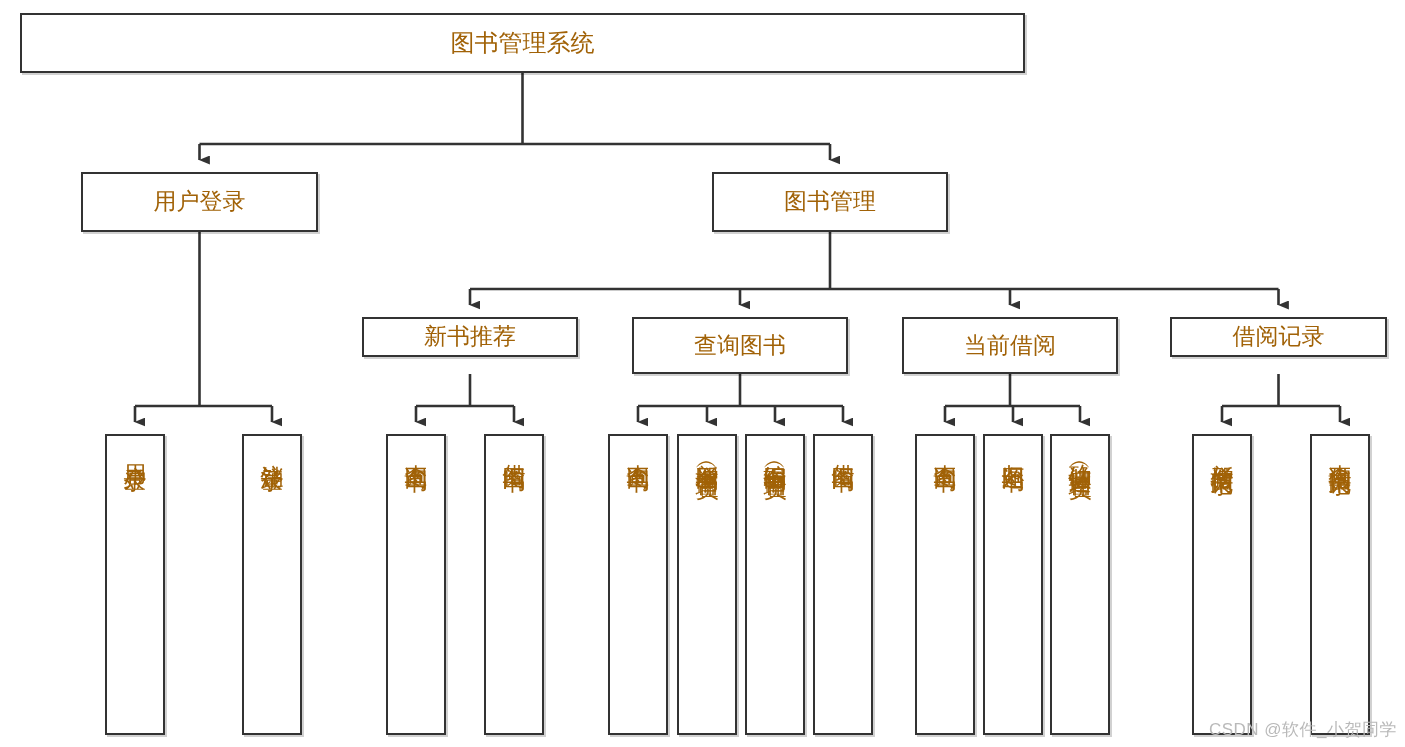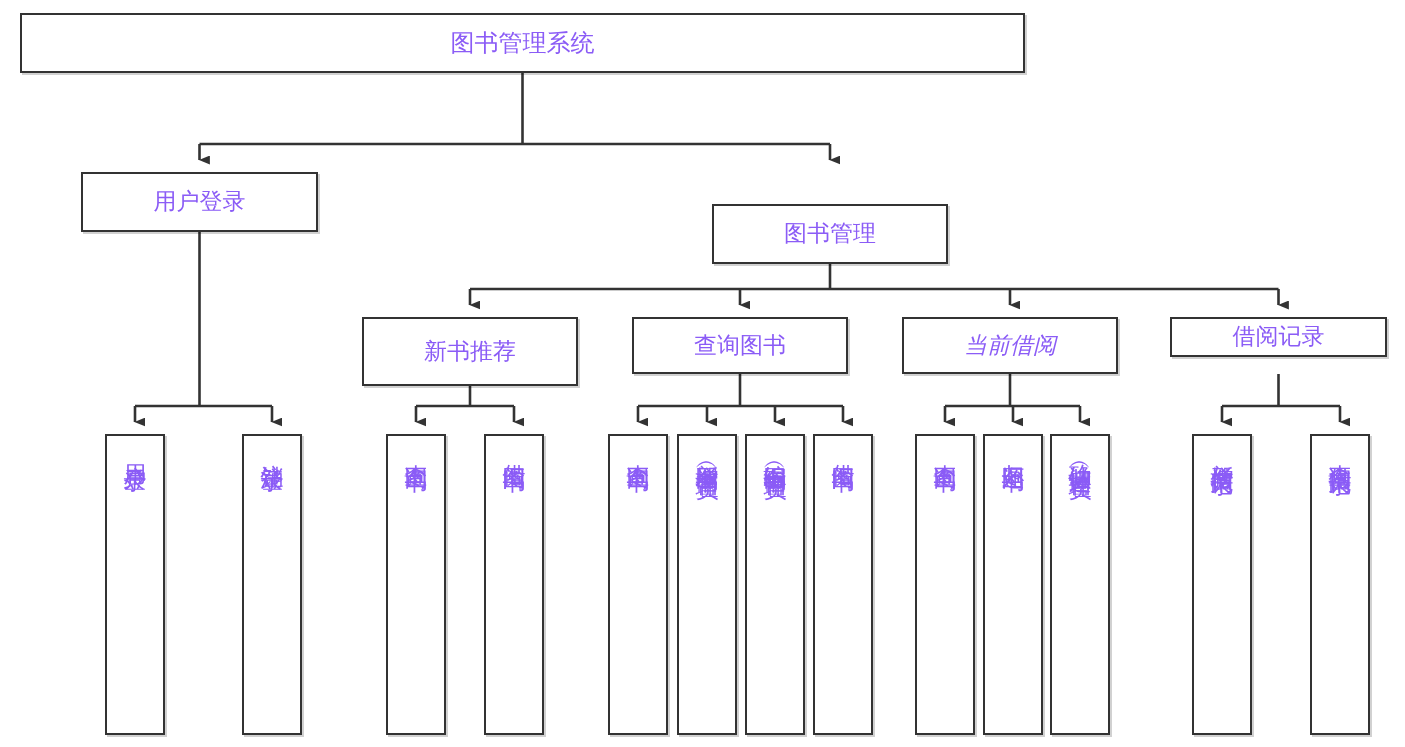--- a/index.html
+++ b/index.html
@@ -27,21 +27,21 @@
   }
   .node {
     position: absolute;
     box-sizing: border-box;
     border: 2px solid #333333;
     background: #ffffff;
     box-shadow: 2px 2px 0 rgba(0,0,0,0.18);
     display: flex;
     align-items: center;
     justify-content: center;
-    color: #8b5cf6;
+    color: #a16207;
   }
   .node .label {
     display: block;
     text-align: center;
     line-height: 1.18;
     white-space: nowrap;
   }
   .node.horiz .label {
     font-size: 23px;
   }
@@ -117,30 +117,30 @@
       </g>
   </svg>
 
   <div id="node-layer">
       <div class="node horiz root" style="left: 20px; top: 13px; width: 1005px; height: 60px;">
         <span class="label">图书管理系统</span>
       </div>
       <div class="node horiz" style="left: 81px; top: 172px; width: 237px; height: 60px;">
         <span class="label">用户登录</span>
       </div>
-      <div class="node horiz" style="left: 712px; top: 172px; width: 236px; height: 60px; margin-top: 32px;">
+      <div class="node horiz" style="left: 712px; top: 172px; width: 236px; height: 60px;">
         <span class="label">图书管理</span>
       </div>
-      <div class="node horiz" style="left: 362px; top: 317px; width: 216px; height: 69px;">
+      <div class="node horiz" style="left: 362px; top: 317px; width: 216px; height: 40px;">
         <span class="label">新书推荐</span>
       </div>
       <div class="node horiz" style="left: 632px; top: 317px; width: 216px; height: 57px;">
         <span class="label">查询图书</span>
       </div>
-      <div class="node horiz" style="left: 902px; top: 317px; width: 216px; height: 57px; font-style: italic;">
+      <div class="node horiz" style="left: 902px; top: 317px; width: 216px; height: 57px;">
         <span class="label">当前借阅</span>
       </div>
       <div class="node horiz" style="left: 1170px; top: 317px; width: 217px; height: 40px;">
         <span class="label">借阅记录</span>
       </div>
       <div class="node vert" style="left: 105px; top: 434px; width: 60px; height: 301px;">
         <span class="label">用户登录</span>
       </div>
       <div class="node vert" style="left: 242px; top: 434px; width: 60px; height: 301px;">
         <span class="label">注销登录</span>
@@ -173,13 +173,14 @@
         <span class="label">确认归还（管理员）</span>
       </div>
       <div class="node vert" style="left: 1192px; top: 434px; width: 60px; height: 301px;">
         <span class="label">新增借阅记录</span>
       </div>
       <div class="node vert" style="left: 1310px; top: 434px; width: 60px; height: 301px;">
         <span class="label">查询借阅记录</span>
       </div>
     </div>
 
+  <div class="watermark">CSDN @软件_小贺同学</div>
 </div>
 
 </body></html>

